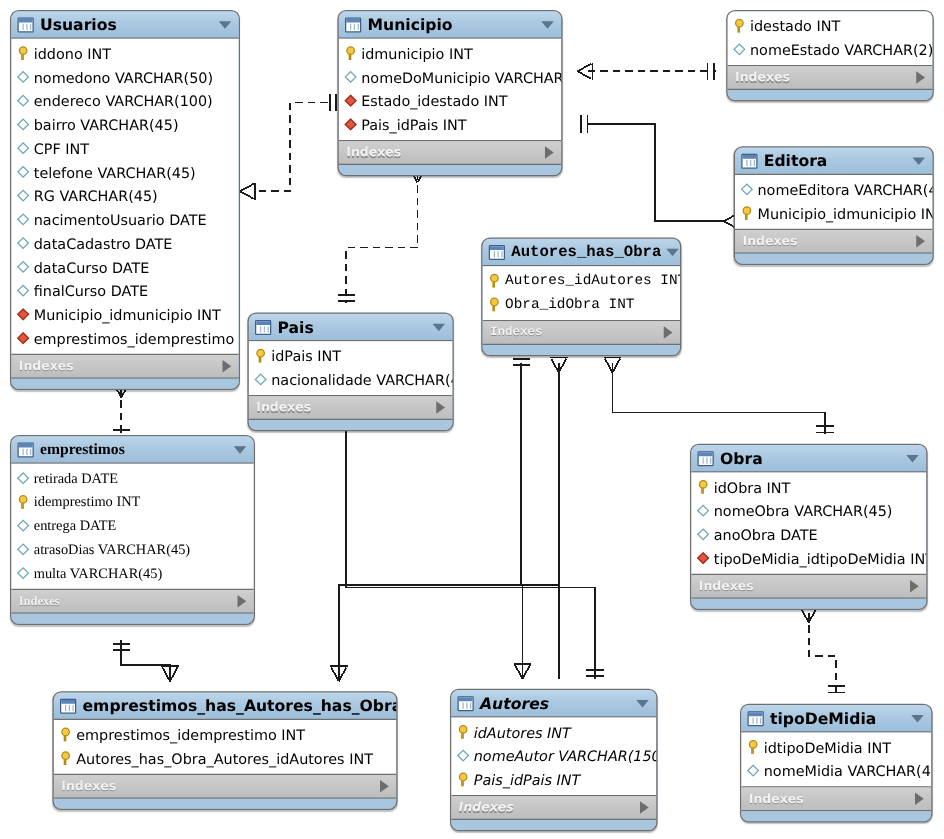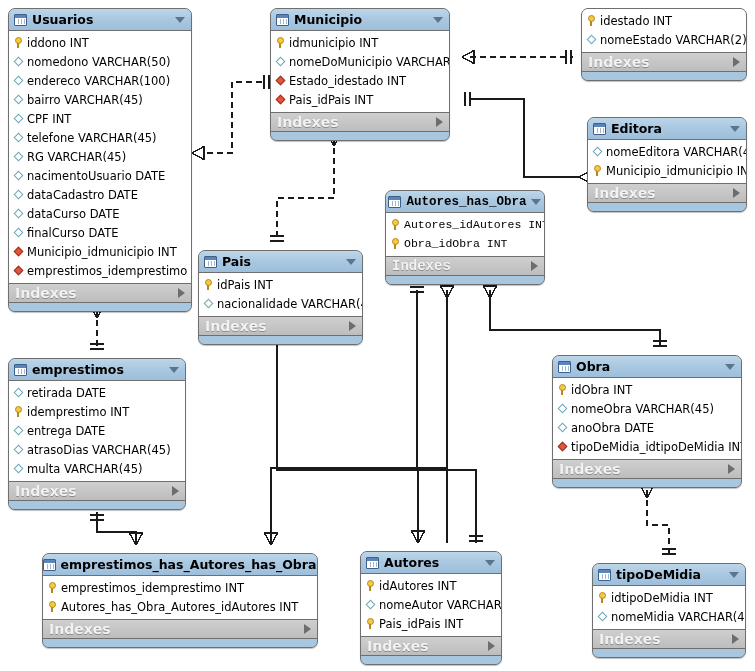--- a/index.html
+++ b/index.html
@@ -22,21 +22,20 @@
     box-shadow:0 1px 1px rgba(0,0,0,.25);
     overflow:hidden;
   }
   .tbl-hdr{
     height:22px;
     display:flex;align-items:center;
     padding:0 6px 0 5px;
     background:linear-gradient(to bottom,#bcd6ea 0%,#a9c7e0 50%,#9dbfdb 100%);
     border-bottom:1px solid #6f6f6f;
     box-sizing:border-box;
-    justify-content:center;
   }
   .tbl-icon{
     width:13px;height:12px;flex:0 0 13px;margin-right:5px;
     border:1px solid #3d5f8a;background:#fff;border-radius:1px;
     position:relative;box-sizing:border-box;
   }
   .tbl-icon:before{
     content:"";position:absolute;left:0;top:0;right:0;height:3px;
     background:#5b84b8;
   }
@@ -93,21 +92,21 @@
   }
 
   .idx{
     height:19px;display:flex;align-items:center;
     padding:0 6px 0 6px;
     background:linear-gradient(to bottom,#cfcfcf 0%,#bdbdbd 100%);
     border-bottom:1px solid #6f6f6f;
     box-sizing:border-box;
   }
   .idx-label{
-    font-size:14px;font-weight:bold;color:#f2f2f2;
+    font-size:10px;font-weight:bold;color:#f2f2f2;
     text-shadow:0 1px 0 #8d8d8d;flex:1 1 auto;
   }
   .idx-arrow{
     width:0;height:0;flex:0 0 auto;
     border-top:5px solid transparent;border-bottom:5px solid transparent;
     border-left:7px solid #6d6d6d;
   }
   .tbl-foot{height:8px;background:#a8c6de;}
 </style>
 </head>
@@ -395,21 +394,21 @@
             <span class="ic ic-dia"></span>
             <span>nacionalidade VARCHAR(45)</span>
           </div>
         </div>
         <div class="idx">
           <span class="idx-label">Indexes</span>
           <span class="idx-arrow"></span>
         </div>
         <div class="tbl-foot"></div>
       </div>
-      <div class="tbl" style="left: 8px; top: 358px; width: 178px;">
+      <div class="tbl" style="left: 8px; top: 348px; width: 196px; font-family: Liberation Serif, serif;">
         <div class="tbl-hdr">
           <span class="tbl-icon"></span>
           <span class="tbl-title">emprestimos</span>
           <span class="caret"></span>
         </div>
         <div class="cols">
           <div class="col">
             <span class="ic ic-dia"></span>
             <span>retirada DATE</span>
           </div>
@@ -480,21 +479,21 @@
             <span class="ic ic-key"></span>
             <span>Autores_has_Obra_Autores_idAutores INT</span>
           </div>
         </div>
         <div class="idx">
           <span class="idx-label">Indexes</span>
           <span class="idx-arrow"></span>
         </div>
         <div class="tbl-foot"></div>
       </div>
-      <div class="tbl" style="left: 360px; top: 551px; width: 142px;">
+      <div class="tbl" style="left: 360px; top: 551px; width: 166px; font-style: italic;">
         <div class="tbl-hdr">
           <span class="tbl-icon"></span>
           <span class="tbl-title">Autores</span>
           <span class="caret"></span>
         </div>
         <div class="cols">
           <div class="col">
             <span class="ic ic-key"></span>
             <span>idAutores INT</span>
           </div>

